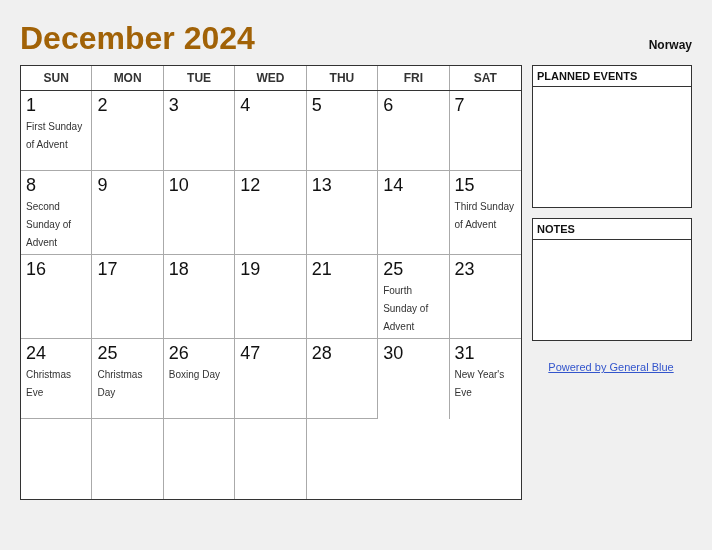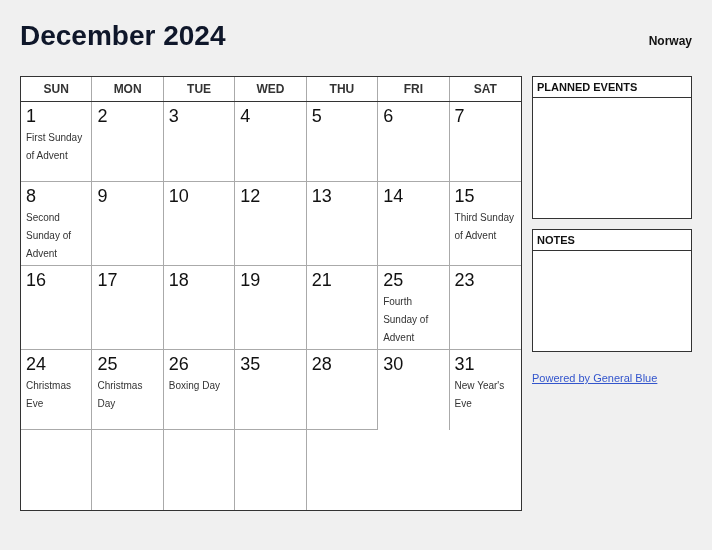--- a/index.html
+++ b/index.html
@@ -15,33 +15,32 @@
       display: flex;
       flex-direction: column;
     }
     .header {
       display: flex;
       justify-content: space-between;
       align-items: baseline;
       margin-bottom: 8px;
     }
     .header-title {
-      font-size: 28px;
-      font-weight: bold;
-      color: #0f172a;
+      font-size: 32px;
+      font-weight: bold;
+      color: #a16207;
     }
     .header-country {
       font-size: 12px;
       font-weight: bold;
       color: #111;
     }
     .main-content {
       display: flex;
       gap: 10px;
-      margin-top: 16px;
     }
     .calendar {
       flex: 1;
       border: 1px solid #333;
       background: #fff;
     }
     .calendar-header {
       display: grid;
       grid-template-columns: repeat(7, 1fr);
       background: #fff;
@@ -106,21 +105,21 @@
       color: #111;
     }
     .sidebar-box-body {
       min-height: 120px;
     }
     .sidebar-notes-body {
       min-height: 100px;
     }
     .footer {
       margin-top: 6px;
-      text-align: left;
+      text-align: center;
       padding-right: 2px;
     }
     .footer a {
       font-size: 11px;
       color: #3355cc;
       text-decoration: underline;
     }
     
     .cal-cell.no-bottom {
       border-bottom: none;
@@ -202,21 +201,21 @@
             <span class="day-number">21</span>
           </div>
           <div class="cal-cell"><span class="day-number">25</span><span class="day-label">Fourth Sunday of Advent</span></div>
           <div class="cal-cell">
             <span class="day-number">23</span>
           </div>
           <div class="cal-cell"><span class="day-number">24</span><span class="day-label">Christmas Eve</span></div>
           <div class="cal-cell"><span class="day-number">25</span><span class="day-label">Christmas Day</span></div>
           <div class="cal-cell"><span class="day-number">26</span><span class="day-label">Boxing Day</span></div>
           <div class="cal-cell">
-            <span class="day-number">35</span>
+            <span class="day-number">47</span>
           </div>
           <div class="cal-cell">
             <span class="day-number">28</span>
           </div>
           <div class="cal-cell no-bottom">
             <span class="day-number">30</span>
           </div>
           <div class="cal-cell no-bottom"><span class="day-number">31</span><span class="day-label">New Year's Eve</span></div>
           <div class="cal-cell no-bottom"></div>
           <div class="cal-cell no-bottom"></div>

